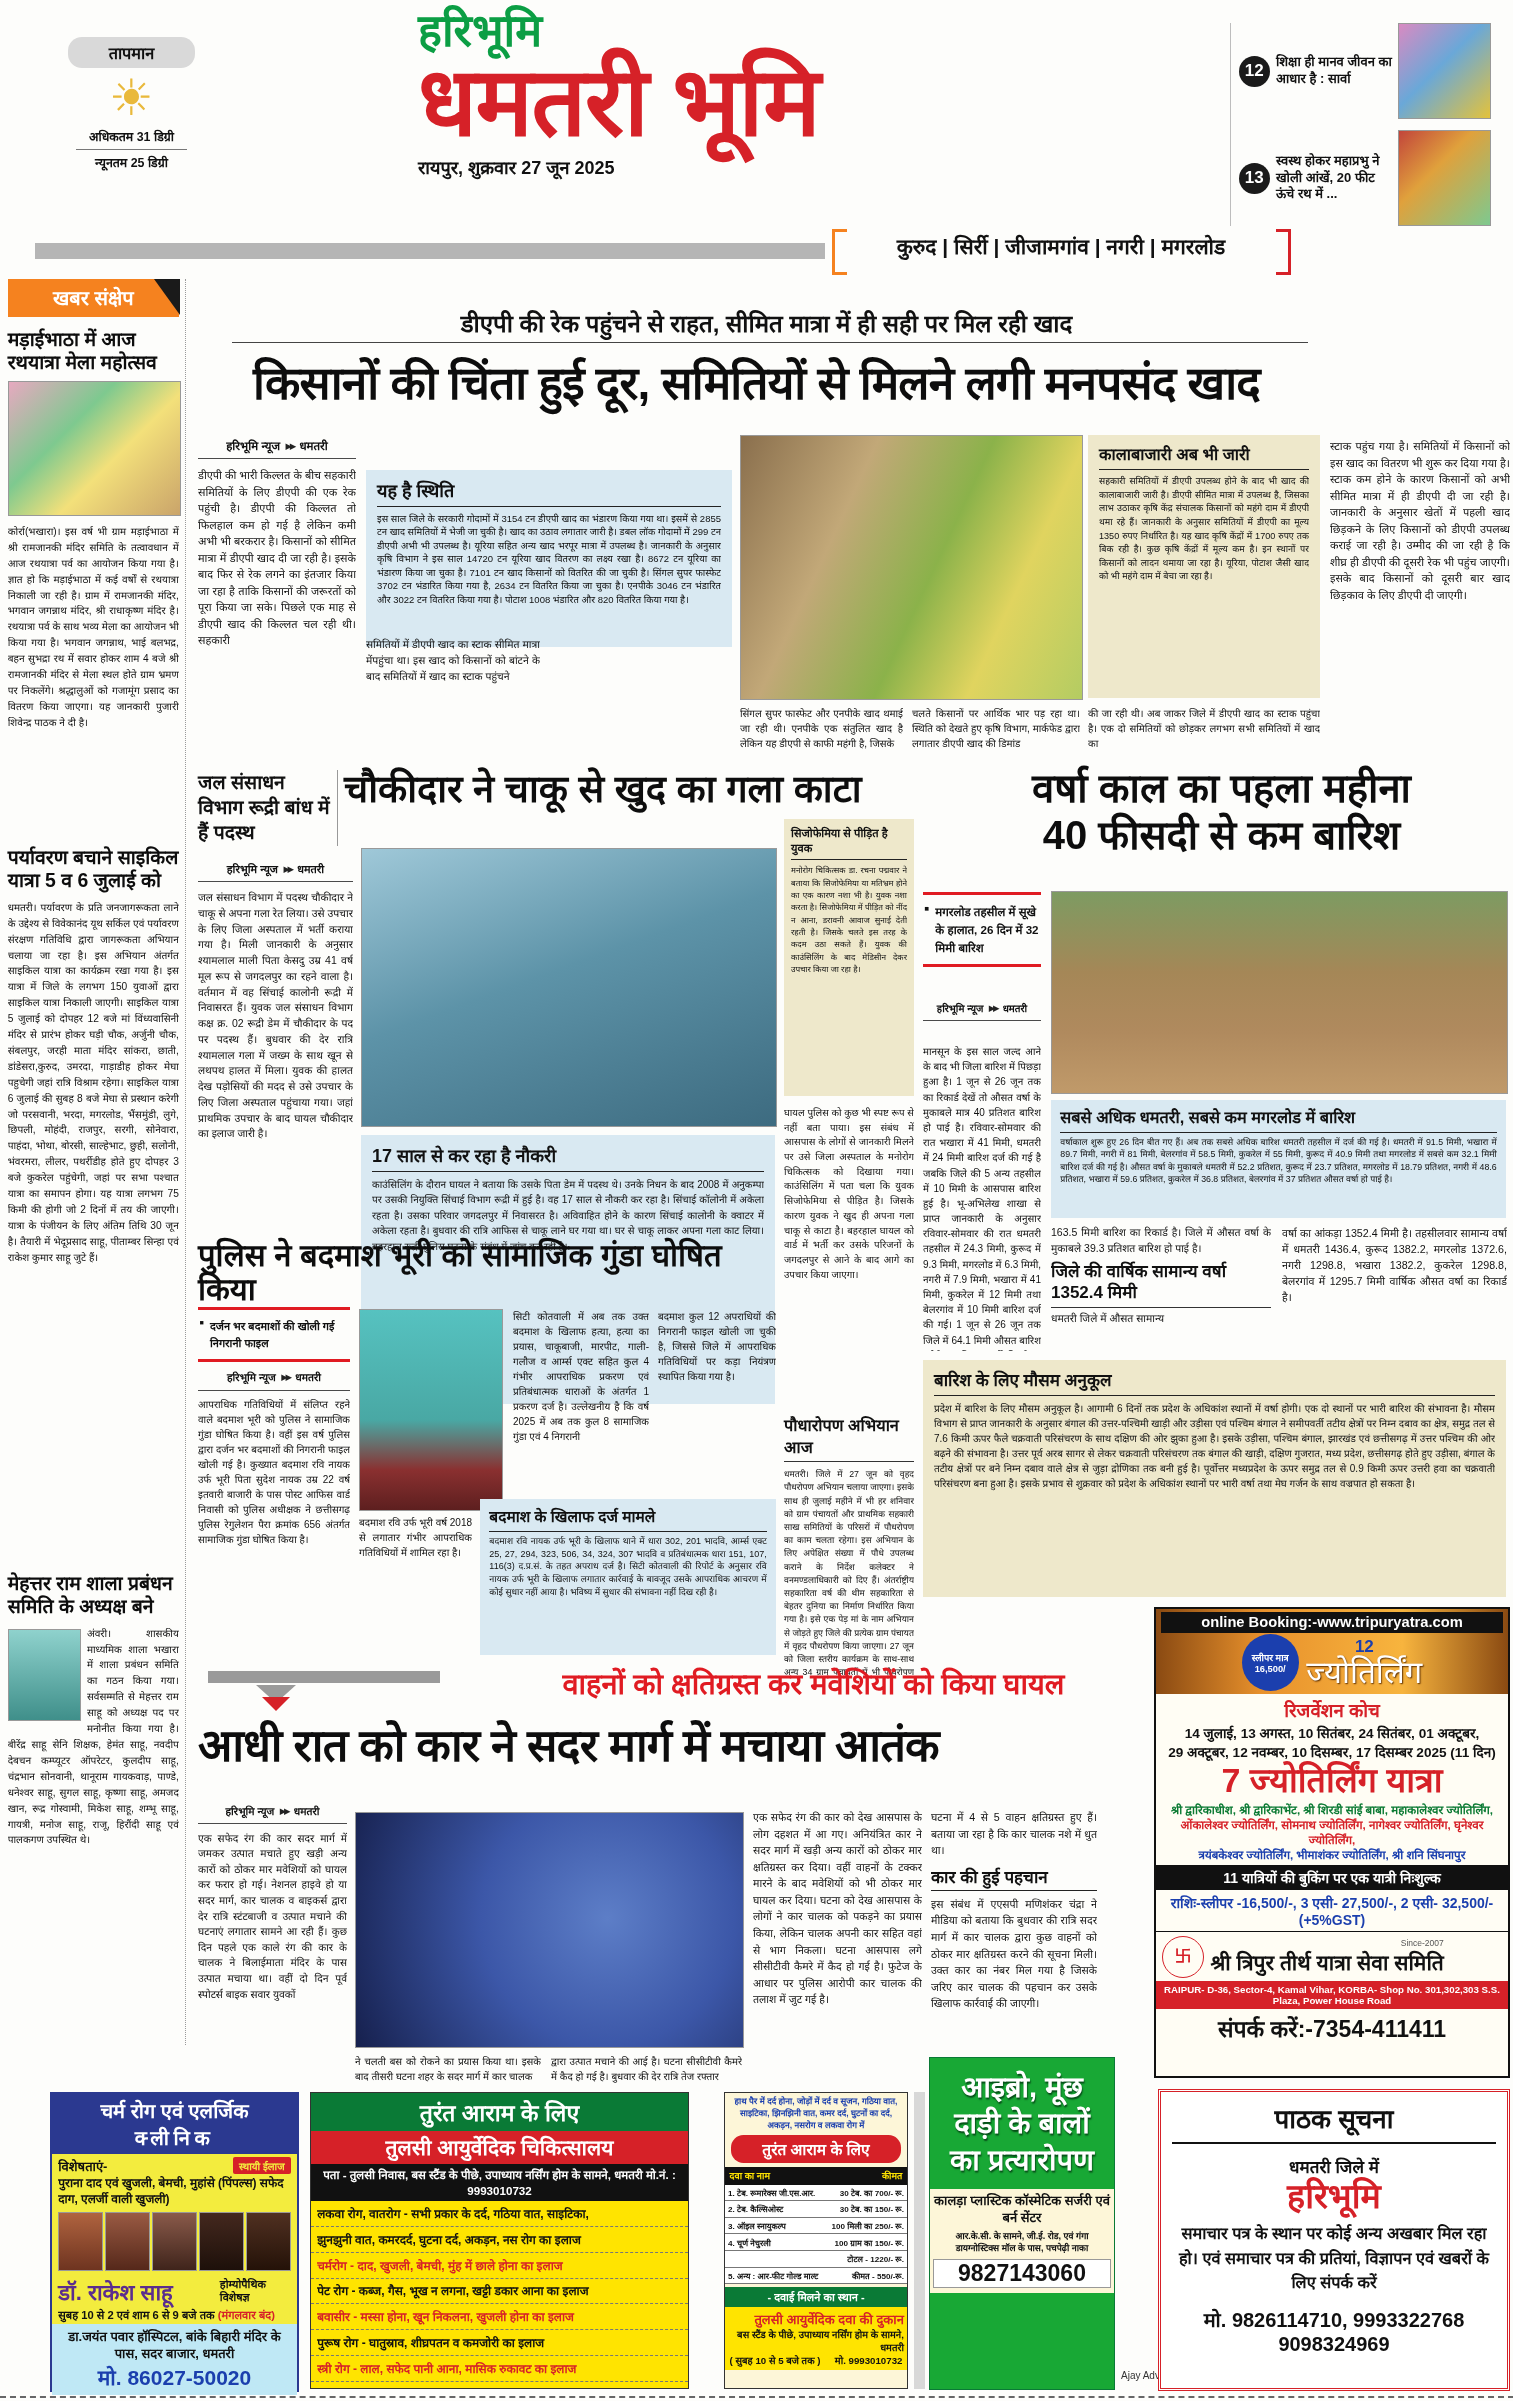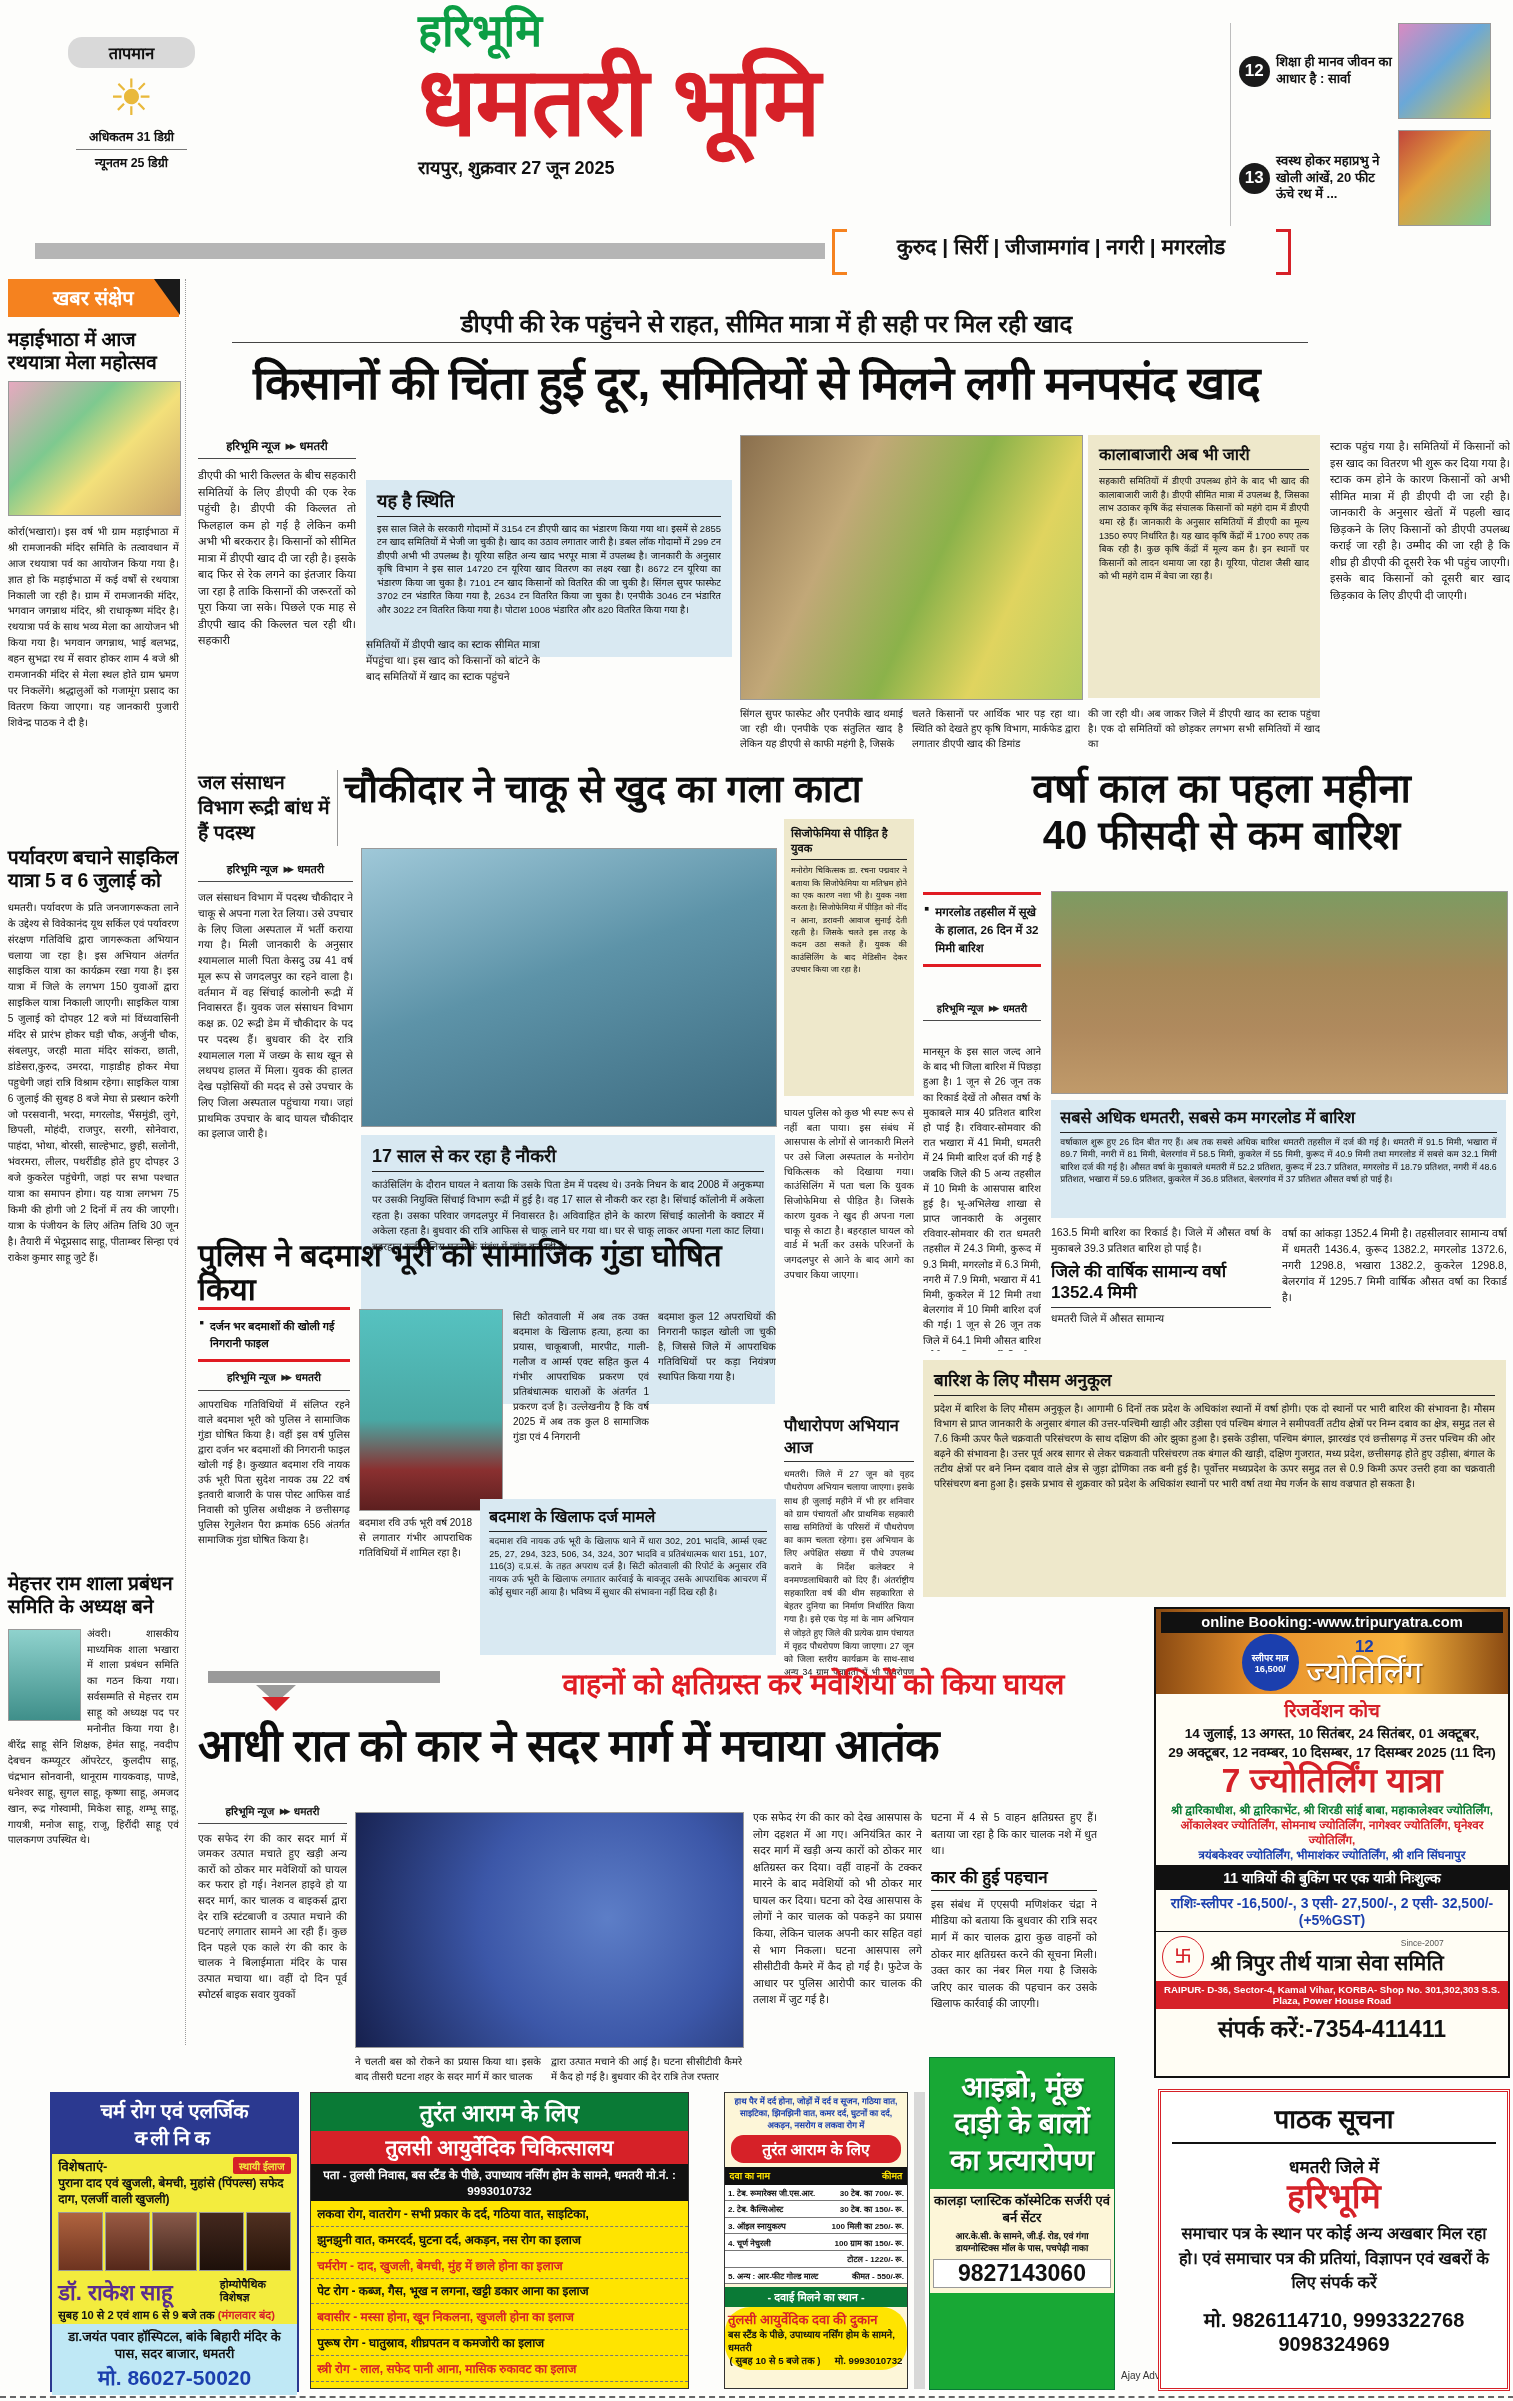--- a/index.html
+++ b/index.html
@@ -92,21 +92,21 @@
 
   <div class="abs" style="left:198px;top:438px;width:158px;">
     <div class="byline">
       <span>हरिभूमि न्यूज</span>
       <span class="chev">▶▶</span>
       <span>धमतरी</span>
     </div>
     <div class="jtxt body-txt" style="margin-top:7.7px;height:273px;font-size:11px;">डीएपी की भारी किल्लत के बीच सहकारी समितियों के लिए डीएपी की एक रेक पहुंची है। डीएपी की किल्लत तो फिलहाल कम हो गई है लेकिन कमी अभी भी बरकरार है। किसानों को सीमित मात्रा में डीएपी खाद दी जा रही है। इसके बाद फिर से रेक लगने का इंतजार किया जा रहा है ताकि किसानों की जरूरतों को पूरा किया जा सके। पिछले एक माह से डीएपी खाद की किल्लत चल रही थी। सहकारी</div>
   </div>
 
-  <div class="abs box-blue" style="left:366px;top:480px;width:366px;height:177px;">
+  <div class="abs box-blue" style="left:366px;top:470px;width:366px;height:177px;">
     <div class="box-title">यह है स्थिति</div>
     <div class="jtxt" style="font-size:9.5px;line-height:1.42;height:125px;">इस साल जिले के सरकारी गोदामों में 3154 टन डीएपी खाद का भंडारण किया गया था। इसमें से 2855 टन खाद समितियों में भेजी जा चुकी है। खाद का उठाव लगातार जारी है। डबल लॉक गोदामों में 299 टन डीएपी अभी भी उपलब्ध है। यूरिया सहित अन्य खाद भरपूर मात्रा में उपलब्ध है। जानकारी के अनुसार कृषि विभाग ने इस साल 14720 टन यूरिया खाद वितरण का लक्ष्य रखा है। 8672 टन यूरिया का भंडारण किया जा चुका है। 7101 टन खाद किसानों को वितरित की जा चुकी है। सिंगल सुपर फास्फेट 3702 टन भंडारित किया गया है, 2634 टन वितरित किया जा चुका है। एनपीके 3046 टन भंडारित और 3022 टन वितरित किया गया है। पोटाश 1008 भंडारित और 820 वितरित किया गया है।</div>
   </div>
   <div class="abs jtxt body-txt" style="left:366px;top:637px;width:174px;height:121px;font-size:10.5px;">समितियों में डीएपी खाद का स्टाक सीमित मात्रा मेंपहुंचा था। इस खाद को किसानों को बांटने के बाद समितियों में खाद का स्टाक पहुंचने</div>
 
   <div class="abs photo" style="left:740px;top:435px;width:341px;height:263px;background:linear-gradient(115deg,#8a6f4d 0%,#c2a878 30%,#8bb24a 55%,#e0d45f 75%,#b4cc62 100%);"></div>
   <div class="abs jtxt body-txt" style="left:740px;top:706px;width:163px;height:51px;">सिंगल सुपर फास्फेट और एनपीके खाद थमाई जा रही थी। एनपीके एक संतुलित खाद है लेकिन यह डीएपी से काफी महंगी है, जिसके</div>
   <div class="abs jtxt body-txt" style="left:912px;top:706px;width:168px;height:51px;">चलते किसानों पर आर्थिक भार पड़ रहा था। स्थिति को देखते हुए कृषि विभाग, मार्कफेड द्वारा लगातार डीएपी खाद की डिमांड</div>
 
   <div class="abs box-cream" style="left:1088px;top:435px;width:232px;height:263px;">
@@ -338,21 +338,21 @@
       </div>
     <div class="tbl-row">
         <span></span>
         <span>टोटल - 1220/- रू.</span>
       </div>
     <div class="tbl-row">
         <span>5. अन्य : आर-फीट गोल्ड माल्ट</span>
         <span>कीमत - 550/-रू.</span>
       </div>
     <div style="background:#0a7a36;color:#fff;font-weight:800;font-size:11px;text-align:center;padding:2.3px 0;margin-top:3.1px;">- दवाई मिलने का स्थान -</div>
-    <div style="background:#ffe400;text-align:left;padding:3.1px 3.1px;border-radius:25px;">
+    <div style="background:#ffe400;text-align:right;padding:3.1px 3.1px;">
       <div style="color:#d62128;font-weight:800;font-size:13px;">तुलसी आयुर्वेदिक दवा की दुकान</div>
       <div class="bold" style="font-size:9.7px;line-height:1.35;">बस स्टैंड के पीछे, उपाध्याय नर्सिंग होम के सामने, धमतरी</div>
       <div style="display:flex;justify-content:space-between;font-weight:800;font-size:9.7px;padding:0 1.5px;">
         <span>( सुबह 10 से 5 बजे तक )</span>
         <span>मो. 9993010732</span>
       </div>
     </div>
   </div>
 
   <div class="abs" style="left:914px;top:2092px;width:11px;height:297px;background:#d8d8d8;"></div>

